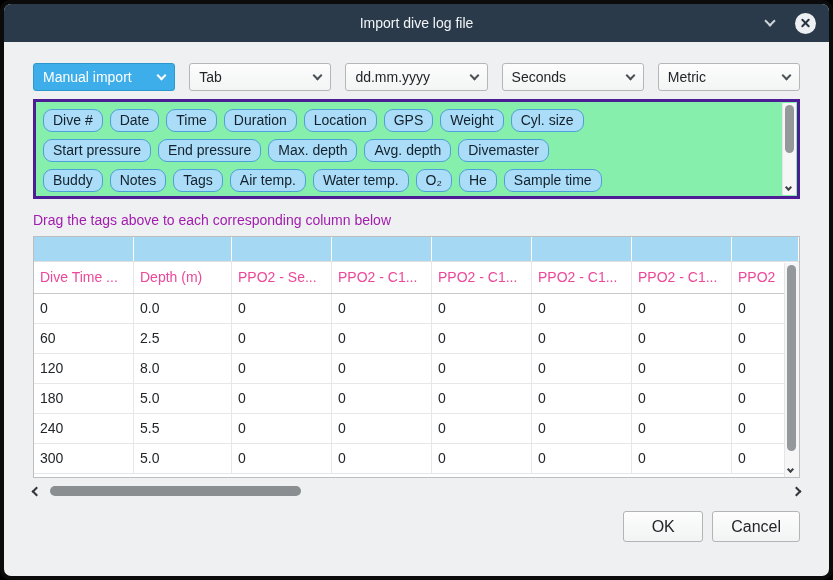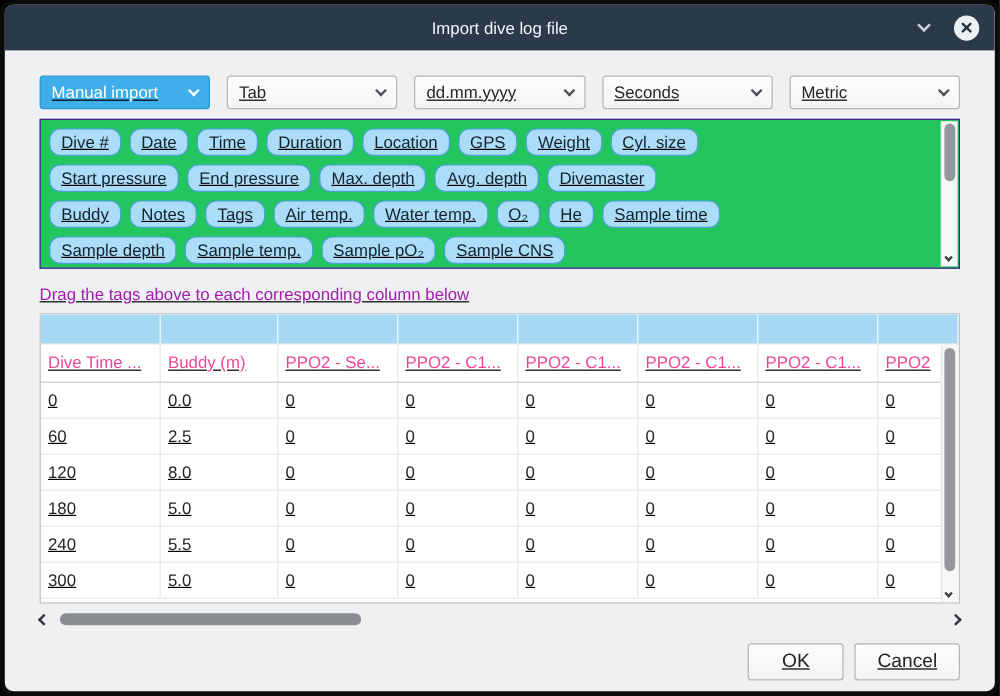--- a/index.html
+++ b/index.html
@@ -18,35 +18,35 @@
   .chev.left { transform:rotate(135deg); }
   .chev.right { transform:rotate(-45deg); }
   .chev.small { width:5px; height:5px; border-width:2px; }
   .chev.light { border-color:#ccd4da; width:8px; height:8px; margin-top:-4px; }
   .closebtn { width:21px; height:21px; border-radius:50%; background:#edf0f2; position:relative; cursor:pointer; }
   .closebtn i { position:absolute; left:5px; top:9px; width:11px; height:2px; background:#273440; border-radius:1px; }
   .closebtn .x1 { transform:rotate(45deg); }
   .closebtn .x2 { transform:rotate(-45deg); }
 
   
-  .body { flex:1; padding:21px 29px 0;text-decoration:underline; }
+  .body { flex:1; padding:21px 29px 0; }
 
   
   .dropdown-row { display:flex; gap:14px; }
   .combo { flex:1; height:28px; border:1px solid #b4b6b8; border-radius:3px;
            background:linear-gradient(#fdfdfd,#f3f4f4); display:flex; align-items:center;
            justify-content:space-between; padding:0 9px; font-size:14px; color:#232629; cursor:pointer; }
   .combo .caret { width:7px; height:7px; border-right:2px solid #4c5156; border-bottom:2px solid #4c5156;
                   transform:rotate(45deg); margin-top:-4px; }
   .combo.accent { background:var(--accent,#3daee9); border-color:#2e97cd; color:#fff; }
   .combo.accent .caret { border-color:#fff; }
   .combo-label { white-space:nowrap; overflow:hidden; }
 
   
-  .tagbox { position:relative; margin-top:8px; height:125px; border:1px solid #4c1d95; background:#22c55e; overflow:hidden; }
+  .tagbox { position:relative; margin-top:8px; height:100px; border:3px solid #4c1d95; background:#86efac; overflow:hidden; }
   .tag-area { height:100%; padding:7px 24px 0 7px; overflow:hidden; }
   .tag-row { display:flex; gap:7px; margin-bottom:7px; }
   .pill { background:var(--tag-fill,#abdcf8); border:1px solid var(--tag-border,#4ba2d6); border-radius:9px;
           padding:2px 9px 3px; font-size:14px; color:#13222c; white-space:nowrap; cursor:grab; }
   .vtrack { position:absolute; top:1px; right:1px; bottom:1px; width:14px; background:#f6f6f7; border-left:1px solid #e4e5e6; }
   .vthumb { position:absolute; left:2px; width:9px; background:#95989b; border-radius:5px; }
   .vtrack .chev.small { position:absolute; bottom:5px; left:3px; }
 
   
   .instruction { margin:13px 0 8px; font-size:14px; color:#a21caf; }
@@ -171,21 +171,21 @@
             <div class="drop-cell"></div>
             <div class="drop-cell"></div>
             <div class="drop-cell"></div>
             <div class="drop-cell"></div>
             <div class="drop-cell"></div>
             <div class="drop-cell"></div>
             <div class="drop-cell"></div>
           </div>
         <div class="head-row">
             <div class="th">Dive Time ...</div>
-            <div class="th">Buddy (m)</div>
+            <div class="th">Depth (m)</div>
             <div class="th">PPO2 - Se...</div>
             <div class="th">PPO2 - C1...</div>
             <div class="th">PPO2 - C1...</div>
             <div class="th">PPO2 - C1...</div>
             <div class="th">PPO2 - C1...</div>
             <div class="th">PPO2</div>
           </div>
         <div class="tbody">
             <div class="tr">
               <div class="td">0</div>

